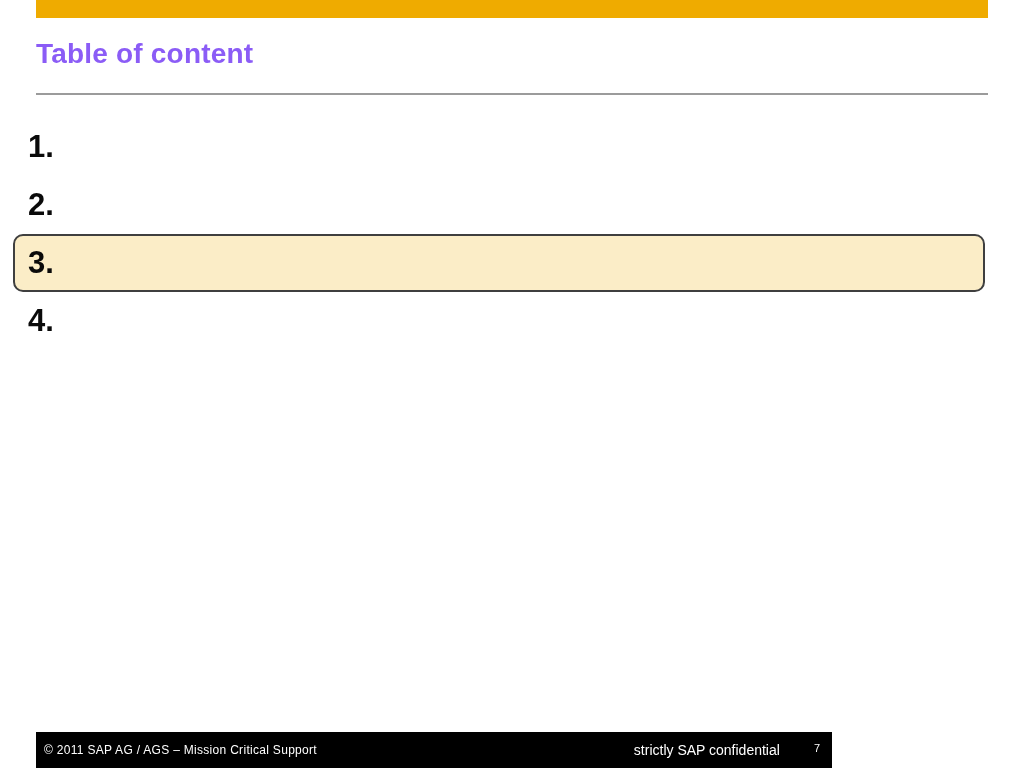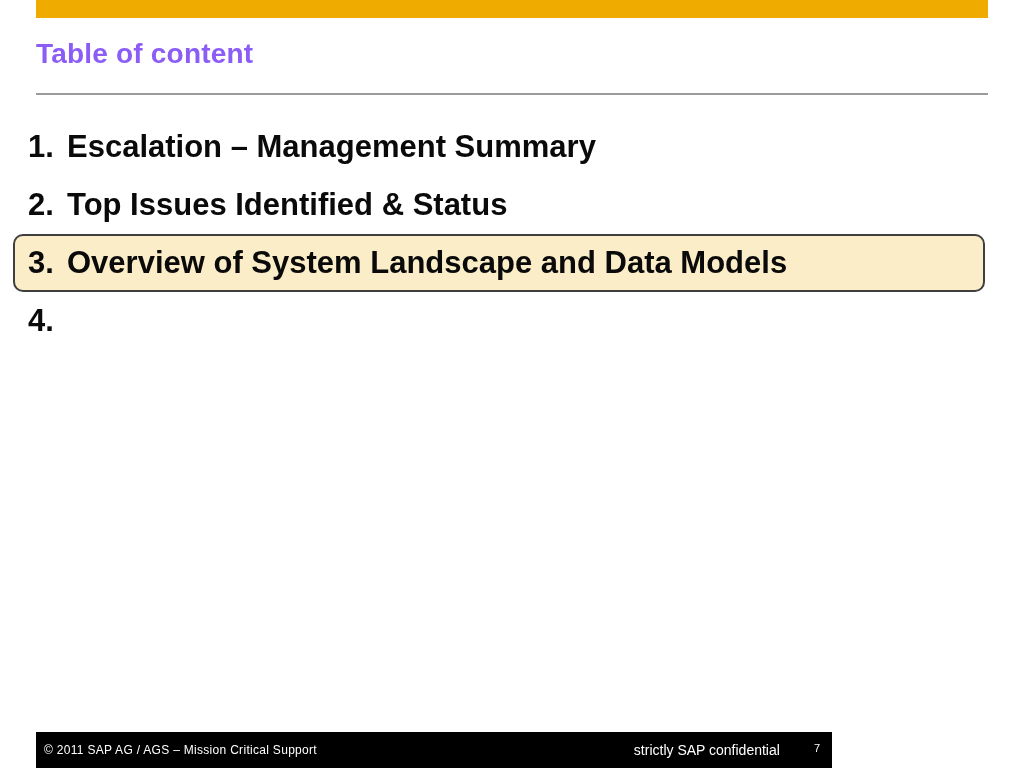--- a/index.html
+++ b/index.html
@@ -110,31 +110,28 @@
   <div class="accent-bar"></div>
 
   <div class="slide-title">Table of content</div>
 
   <div class="title-divider"></div>
 
   <div class="toc">
 
     <div class="toc-row">
       <span class="toc-num">1.</span>
-      <span class="toc-label">Escalation – Management Summary</span>
     </div>
 
     <div class="toc-row">
       <span class="toc-num">2.</span>
-      <span class="toc-label">Top Issues Identified &amp; Status</span>
     </div>
 
     <div class="toc-row highlighted">
       <span class="toc-num">3.</span>
-      <span class="toc-label">Overview of System Landscape and Data Models</span>
     </div>
 
     <div class="toc-row">
       <span class="toc-num">4.</span>
     </div>
 
   </div>
 
   <div class="footer-bar">
     <span class="footer-left">©  2011 SAP AG / AGS – Mission Critical Support</span>

